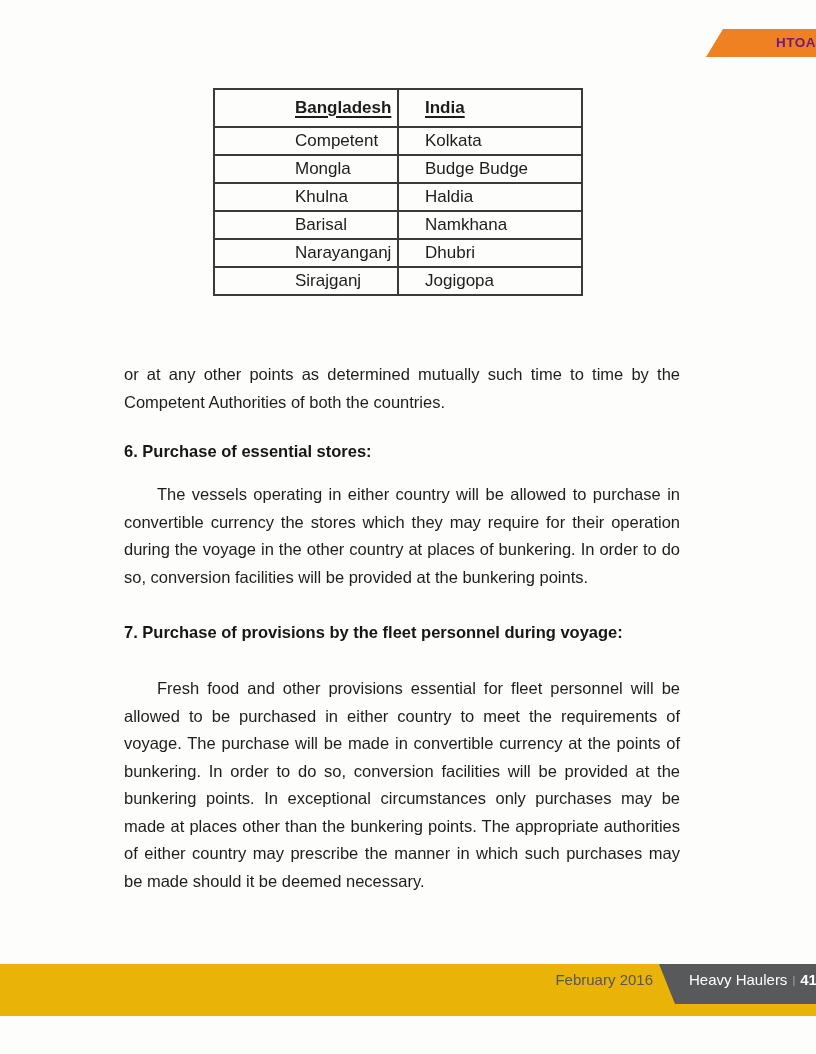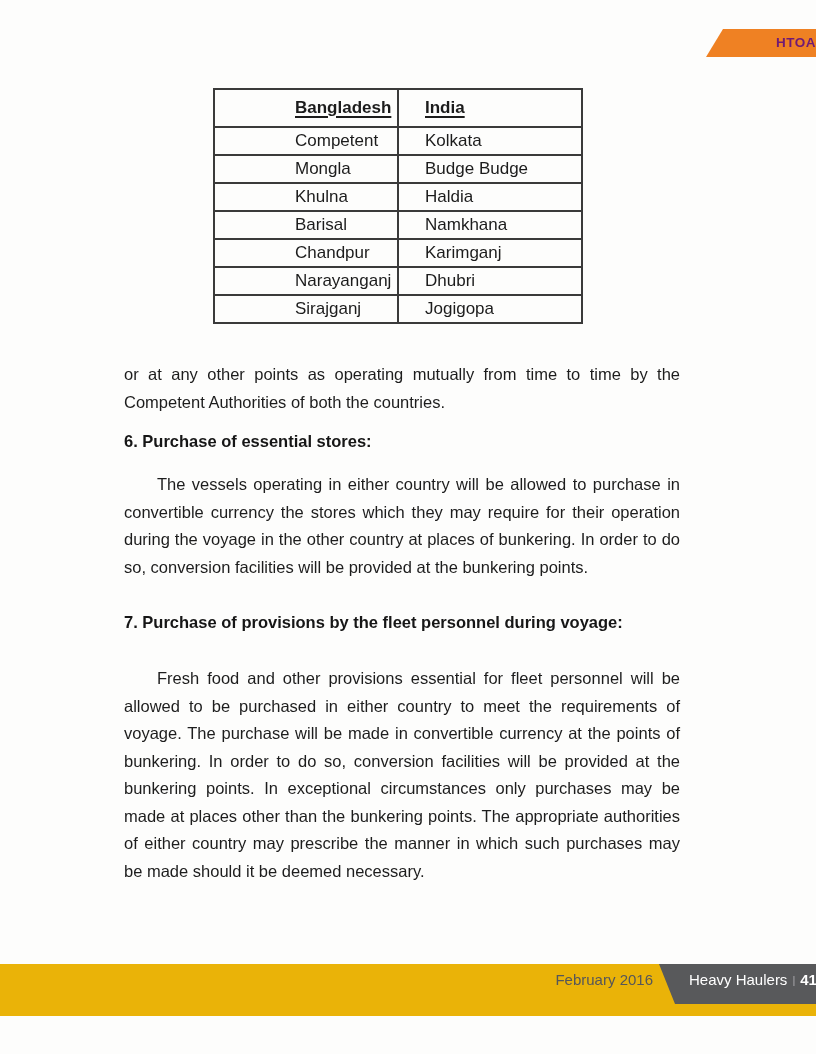--- a/index.html
+++ b/index.html
@@ -62,21 +62,21 @@
     line-height: 27.5px;
     text-align: justify;
     color: #1d1d1d;
   }
   .para.indent { text-indent: 33px; }
   .sec-heading {
     font-size: 16.5px;
     font-weight: bold;
     color: #161616;
   }
-  .sec-heading.h6 { margin-top: 16px; }
+  .sec-heading.h6 { margin-top: 26px; }
   .para.p6 { margin-top: 20px; }
   .sec-heading.h7 { margin-top: 32px; }
   .para.p7 { margin-top: 33px; }
 
   
   .footer {
     position: absolute;
     left: 0; top: 964px;
     width: 816px; height: 52px;
     background: #eab308;
@@ -137,36 +137,32 @@
       </tr>
       <tr>
         <td>Khulna</td>
         <td>Haldia</td>
       </tr>
       <tr>
         <td>Barisal</td>
         <td>Namkhana</td>
       </tr>
       <tr>
-        <td>Chandpur</td>
-        <td>Karimganj</td>
-      </tr>
-      <tr>
         <td>Narayanganj</td>
         <td>Dhubri</td>
       </tr>
       <tr>
         <td>Sirajganj</td>
         <td>Jogigopa</td>
       </tr>
     </tbody>
   </table>
 
   <div class="text-block">
-    <p class="para">or at any other points as operating mutually from time to time by the Competent Authorities of both the countries.</p>
+    <p class="para">or at any other points as determined mutually such time to time by the Competent Authorities of both the countries.</p>
     <div class="sec-heading h6">6. Purchase of essential stores:</div>
     <p class="para indent p6">The vessels operating in either country will be allowed to purchase in convertible currency the stores which they may require for their operation during the voyage in the other country at places of bunkering. In order to do so, conversion facilities will be provided at the bunkering points.</p>
     <div class="sec-heading h7">7. Purchase of provisions by the fleet personnel during voyage:</div>
     <p class="para indent p7">Fresh food and other provisions essential for fleet personnel will be allowed to be purchased in either country to meet the requirements of voyage. The purchase will be made in convertible currency at the points of bunkering. In order to do so, conversion facilities will be provided at the bunkering points. In exceptional circumstances only purchases may be made at places other than the bunkering points. The appropriate authorities of either country may prescribe the manner in which such purchases may be made should it be deemed necessary.</p>
   </div>
 
   <div class="footer">
     <span class="footer-date">February 2016</span>
     <div class="footer-dark">
       <span>Heavy Haulers</span><span class="sep">|</span><span class="pgnum">41</span>

